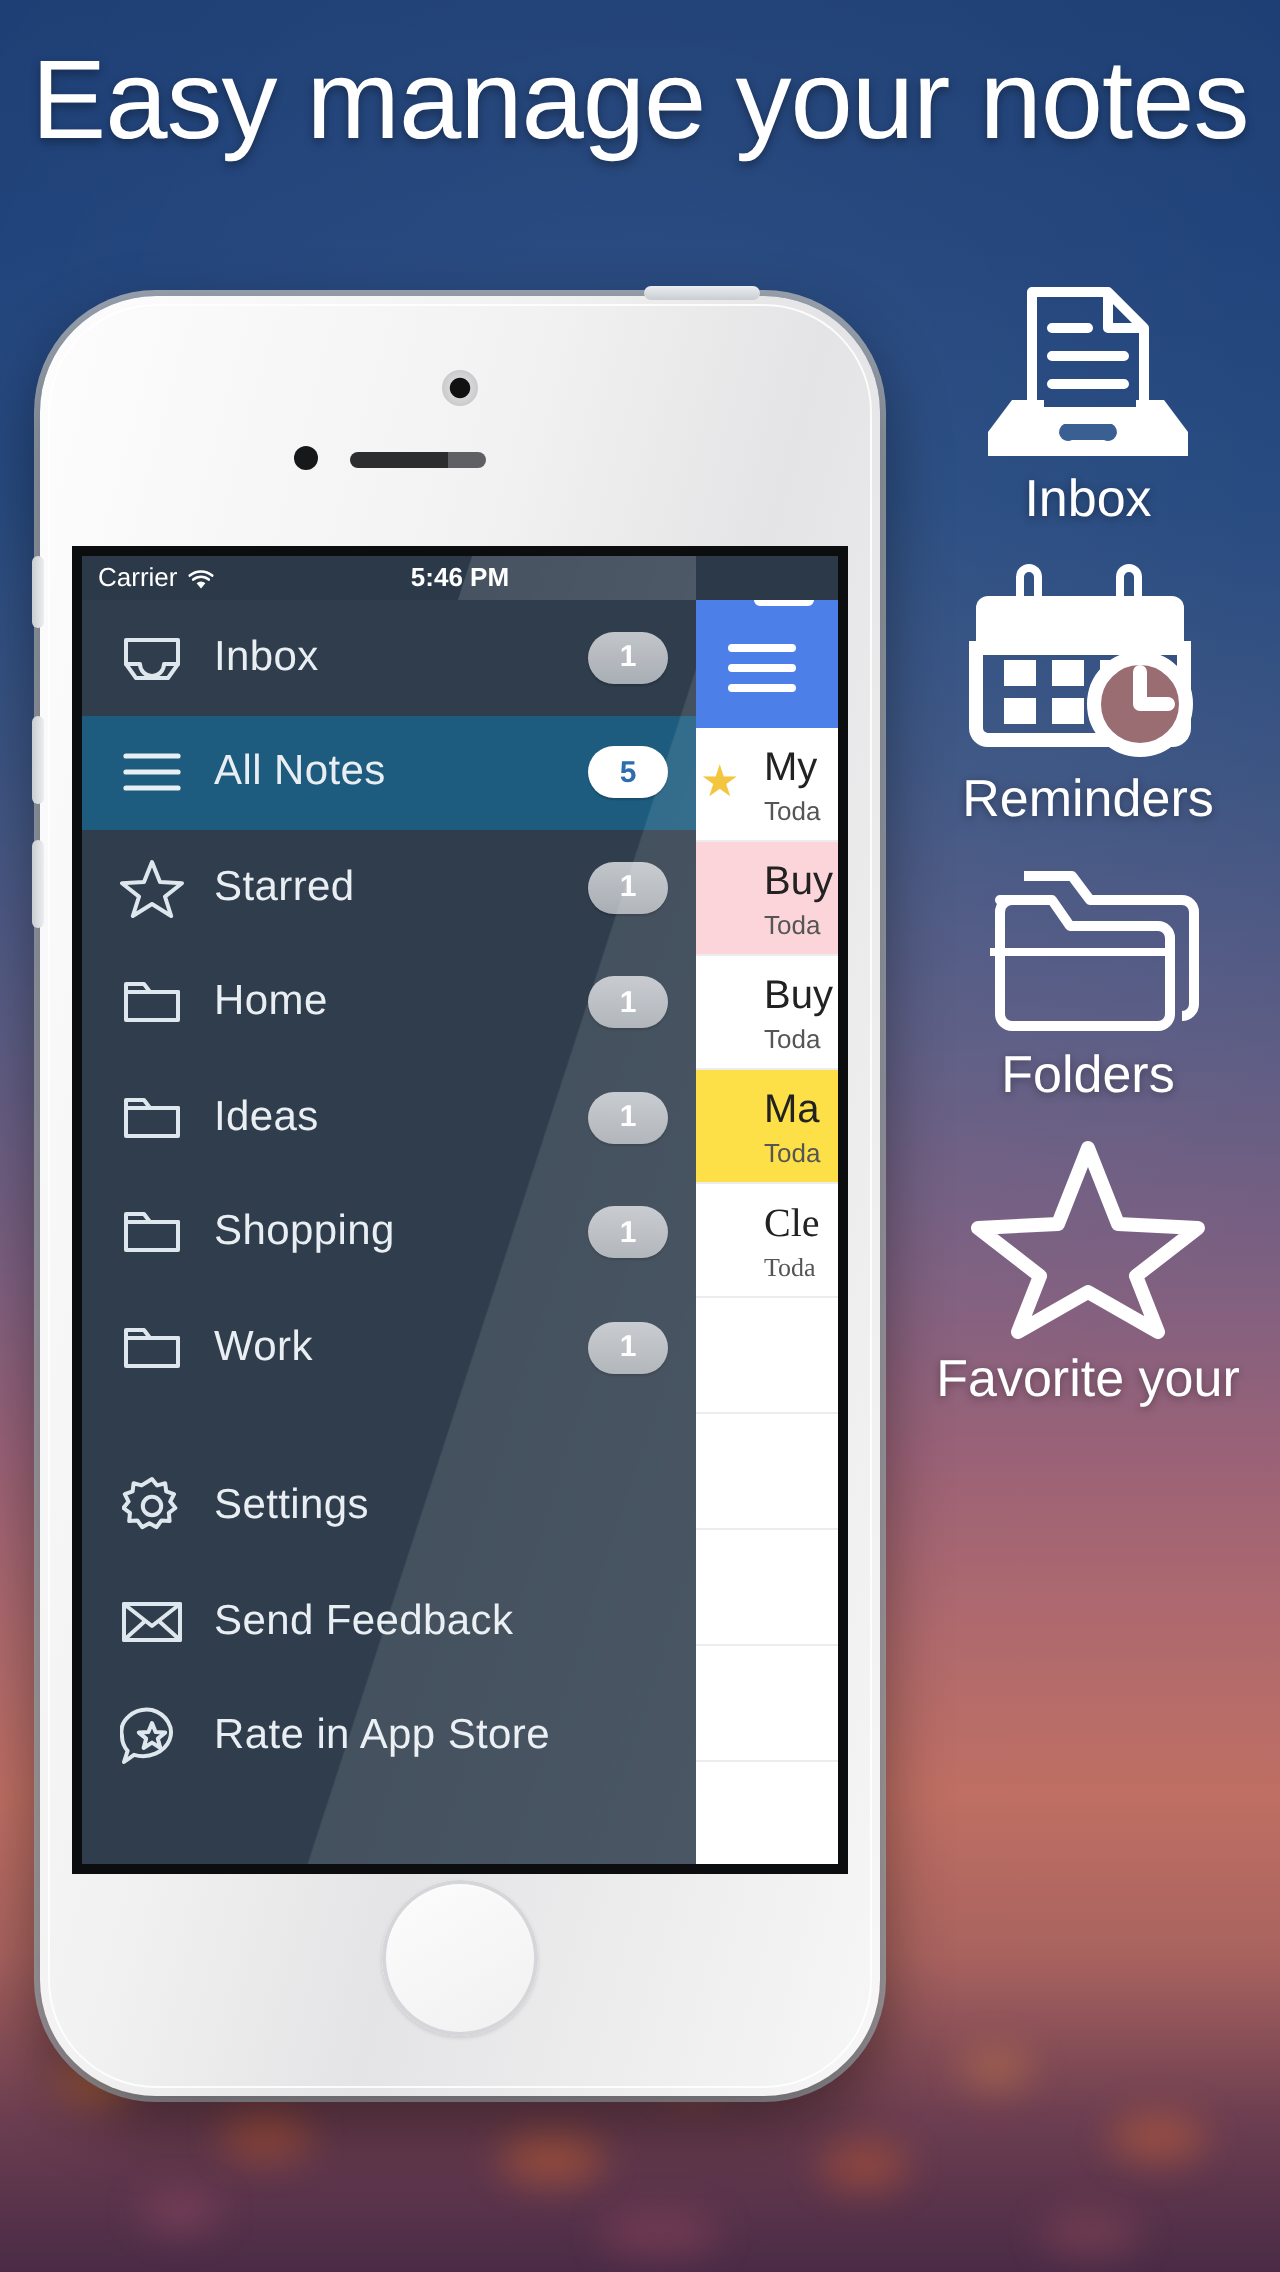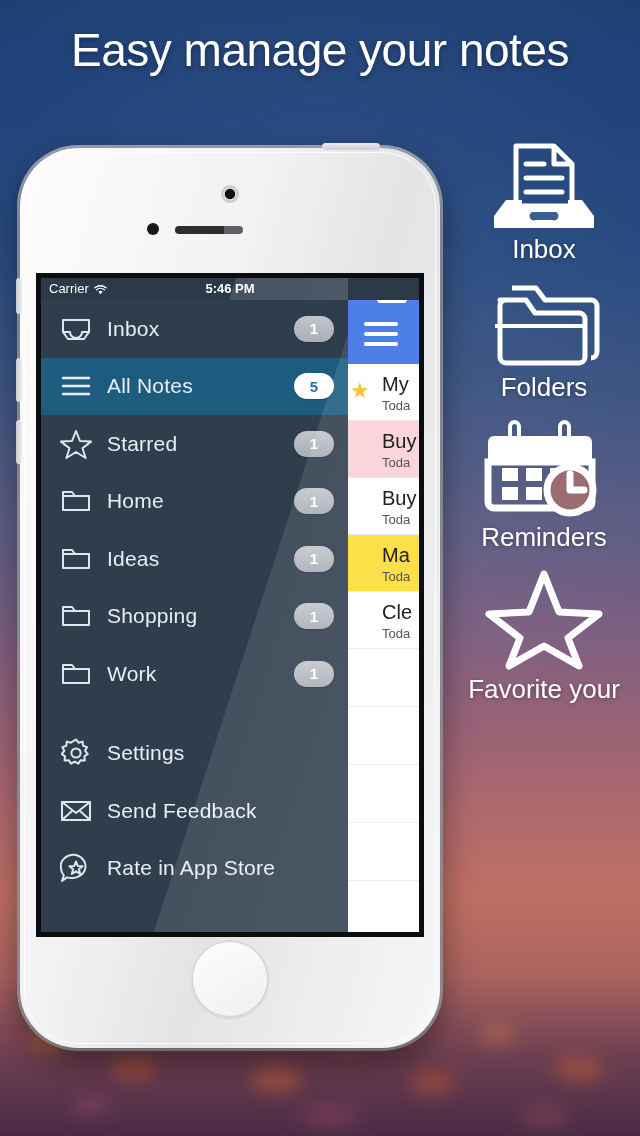--- a/index.html
+++ b/index.html
@@ -28,21 +28,21 @@
   }
   .bg-vig{
     position:absolute;inset:0;
     background:radial-gradient(ellipse 120% 75% at 50% 22%, rgba(255,255,255,.07) 0%, rgba(0,0,0,0) 60%);
   }
   .bokeh{position:absolute;left:0;right:0;bottom:0;height:230px;overflow:hidden;}
   .bokeh i{position:absolute;border-radius:50%;filter:blur(9px);display:block;}
   
   .headline{
     position:absolute;top:20px;left:0;width:640px;text-align:center;
-    color:#ffffff;font-size:46px;line-height:60px;font-weight:400;
+    color:#ffffff;font-size:56px;line-height:60px;font-weight:400;
     letter-spacing:-0.5px;
     text-shadow:0 2px 5px rgba(0,0,0,.35);
   }
   
   .phone{
     position:absolute;left:20px;top:148px;width:420px;height:900px;
     border-radius:58px;
     background:linear-gradient(105deg,#fdfdfd 0%,#f2f2f2 38%,#e4e4e6 60%,#f7f7f7 100%);
     box-shadow:0 14px 34px rgba(0,0,0,.45), 0 0 0 3px rgba(180,184,190,.85);
   }
@@ -197,21 +197,21 @@
             <div class="note-sub">Toda</div>
           </div>
           <div class="note-row" style="background: rgb(255, 255, 255);">
             <div class="note-title">Buy</div>
             <div class="note-sub">Toda</div>
           </div>
           <div class="note-row" style="background: #fde047;">
             <div class="note-title">Ma</div>
             <div class="note-sub">Toda</div>
           </div>
-          <div class="note-row" style="background: rgb(255, 255, 255);">
+          <div class="note-row" style="background: rgb(255, 255, 255); font-family: Liberation Serif, serif;">
             <div class="note-title">Cle</div>
             <div class="note-sub">Toda</div>
           </div>
         </div>
       <div class="note-empty"></div>
       <div class="note-empty"></div>
       <div class="note-empty"></div>
       <div class="note-empty"></div>
       <div class="note-empty"></div>
 
@@ -344,48 +344,48 @@
 
   <div class="feat" style="margin-bottom:14px;">
     <svg class="svgc" width="112" height="92" viewBox="0 0 112 92">
       <path d="M28 6 h38 l18 18 v42 h-56 z" fill="none" stroke="#fff" stroke-width="5" stroke-linejoin="round"></path>
       <path d="M66 6 v18 h18" fill="none" stroke="#fff" stroke-width="5" stroke-linejoin="round"></path>
       <path d="M38 24 h18 M38 38 h36 M38 52 h36" stroke="#fff" stroke-width="5" stroke-linecap="round"></path>
       <path d="M18 60 L6 76 v12 h100 v-12 l-12 -16 h-14 v8 h-46 v-8 z" fill="#fff"></path>
       <path d="M44 72 h24 a4 4 0 0 1 -4 8 h-16 a4 4 0 0 1 -4 -8 z" fill="#3a5f93"></path>
     </svg>
     <div class="feat-label">Inbox</div>
-  </div>
-
-  <div class="feat" style="margin-bottom:14px;">
-    <svg class="svgc" width="112" height="92" viewBox="0 0 112 92">
-      <path d="M24 10 h24 l9 12 h46 a6 6 0 0 1 6 6 v46 a6 6 0 0 1 -6 6" fill="none" stroke="#fff" stroke-width="5" stroke-linejoin="round"></path>
-      <path d="M12 22 h26 l9 13 h44 a6 6 0 0 1 6 6 v38 a6 6 0 0 1 -6 6 h-73 a6 6 0 0 1 -6 -6 v-51 a6 6 0 0 1 6 -6 z" fill="none" stroke="#fff" stroke-width="5" stroke-linejoin="round"></path>
-      <path d="M7 48 h90" stroke="#fff" stroke-width="4"></path>
-    </svg>
-    <div class="feat-label">Folders</div>
   </div>
 
   <div class="feat" style="margin-bottom:14px;">
     <svg class="svgc" width="120" height="104" viewBox="0 0 120 104">
       <rect x="26" y="6" width="9" height="22" rx="4.5" fill="none" stroke="#fff" stroke-width="4"></rect>
       <rect x="76" y="6" width="9" height="22" rx="4.5" fill="none" stroke="#fff" stroke-width="4"></rect>
       <path d="M10 20 h92 a6 6 0 0 1 6 6 v20 h-104 v-20 a6 6 0 0 1 6 -6 z" fill="#fff"></path>
       <path d="M4 46 h104 v40 a6 6 0 0 1 -6 6 h-92 a6 6 0 0 1 -6 -6 z" fill="none" stroke="#fff" stroke-width="7"></path>
       <rect x="18" y="52" width="16" height="13" fill="#fff"></rect>
       <rect x="42" y="52" width="16" height="13" fill="#fff"></rect>
       <rect x="66" y="52" width="16" height="13" fill="#fff"></rect>
       <rect x="18" y="71" width="16" height="13" fill="#fff"></rect>
       <rect x="42" y="71" width="16" height="13" fill="#fff"></rect>
       <circle cx="86" cy="74" r="26" fill="#9a6d73"></circle>
       <circle cx="86" cy="74" r="23" fill="none" stroke="#fff" stroke-width="7"></circle>
       <path d="M86 58 v16 h14" fill="none" stroke="#fff" stroke-width="7" stroke-linecap="round" stroke-linejoin="round"></path>
     </svg>
     <div class="feat-label">Reminders</div>
   </div>
 
+  <div class="feat" style="margin-bottom:14px;">
+    <svg class="svgc" width="112" height="92" viewBox="0 0 112 92">
+      <path d="M24 10 h24 l9 12 h46 a6 6 0 0 1 6 6 v46 a6 6 0 0 1 -6 6" fill="none" stroke="#fff" stroke-width="5" stroke-linejoin="round"></path>
+      <path d="M12 22 h26 l9 13 h44 a6 6 0 0 1 6 6 v38 a6 6 0 0 1 -6 6 h-73 a6 6 0 0 1 -6 -6 v-51 a6 6 0 0 1 6 -6 z" fill="none" stroke="#fff" stroke-width="5" stroke-linejoin="round"></path>
+      <path d="M7 48 h90" stroke="#fff" stroke-width="4"></path>
+    </svg>
+    <div class="feat-label">Folders</div>
+  </div>
+
   <div class="feat">
     <svg class="svgc" width="118" height="106" viewBox="0 0 118 106">
       <path d="M59 8 L74 46 L114 48 L83 72 L94 100 L59 80 L24 100 L35 72 L4 48 L44 46 Z" fill="none" stroke="#fff" stroke-width="7" stroke-linejoin="round"></path>
     </svg>
     <div class="feat-label">Favorite your</div>
   </div>
 </div>
 
 </body></html>

